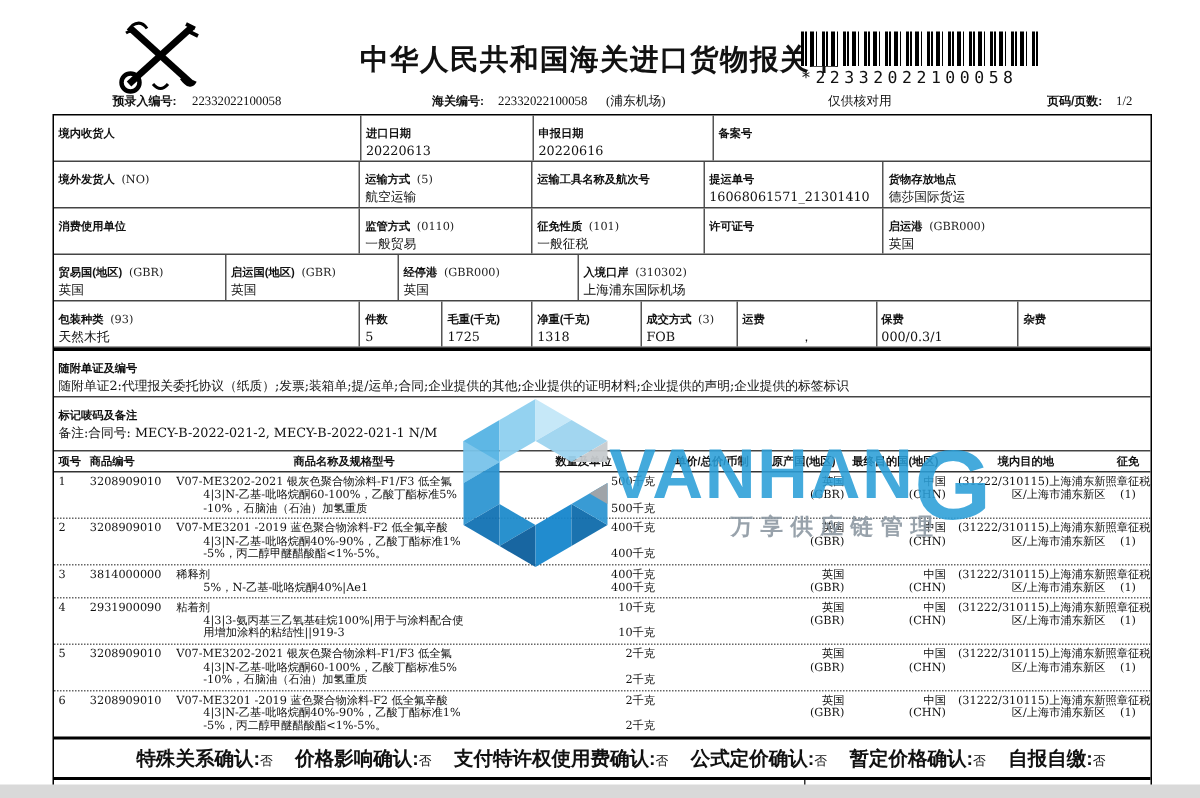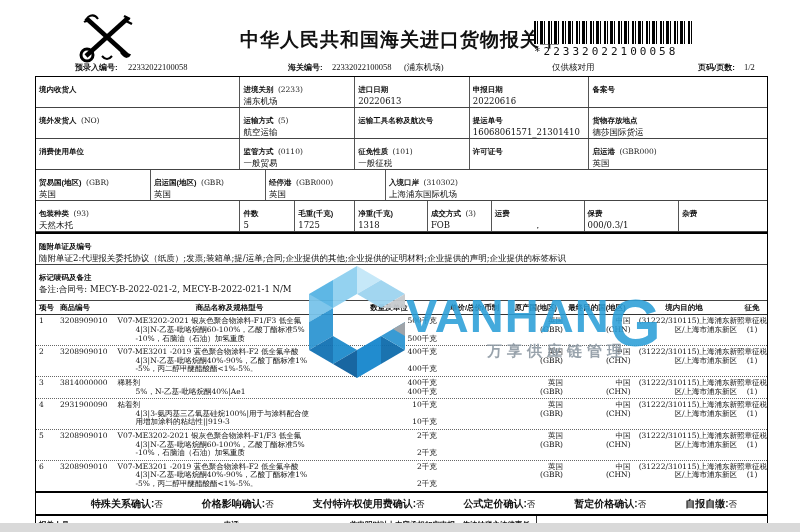--- a/index.html
+++ b/index.html
@@ -43,21 +43,21 @@
   .g-name .l2{padding-left:18px}
   .g-qty{width:100px;text-align:right;display:flex;flex-direction:column;justify-content:space-between;padding-right:4px}
   .g-price{width:68px}
   .g-origin{width:55px;text-align:right}
   .g-dest{width:68px;text-align:right}
   .g-place{width:107px;text-align:right;white-space:nowrap}
   .g-levy{width:30px;text-align:center;white-space:nowrap}
   .gh{text-align:center}
   
   .conf{display:flex;justify-content:space-between;padding:4px 30px 3px 55px;font-size:8px;border-bottom:2px solid #000;border-top:2px solid #000}
-  .conf-item b{font-size:10px}
+  .conf-item b{font-size:13px}
   .conf-item span{font-family:"DejaVu Serif",serif;font-size:8.5px}
   
   .footer{display:flex;min-height:43px}
   .f-left{width:501px;position:relative;border-right:1px solid #333}
   .f-left span{position:absolute;white-space:nowrap}
   .f-lab{font-weight:700;font-size:7.5px}
   .f-right{flex:1;padding:3px 4px}
   
   .wm{position:absolute;pointer-events:none}
   .wm-text{left:406px;top:290px;font-size:47px;font-weight:700;color:#2b9fd8;opacity:.88;letter-spacing:1px;line-height:1}
@@ -96,21 +96,20 @@
     <span class="serif" style="left:404px">(浦东机场)</span>
     <span class="serif" style="left:552px">仅供核对用</span>
     <span class="lab" style="left:698px">页码/页数:</span>
     <span class="serif" style="left:744px">1/2</span>
   </div>
 
   <div class="tbl">
 
     <div class="row">
       <div class="cell w1"><span class="lab">境内收货人</span><div class="val"></div></div>
-      <div class="cell w2"><span class="lab">进境关别</span> <span class="code">(2233)</span><div class="val">浦东机场</div></div>
       <div class="cell w3"><span class="lab">进口日期</span><div class="val">20220613</div></div>
       <div class="cell w4"><span class="lab">申报日期</span><div class="val">20220616</div></div>
       <div class="cell w5"><span class="lab">备案号</span><div class="val"></div></div>
     </div>
 
     <div class="row">
       <div class="cell w1"><span class="lab">境外发货人</span> <span class="code">(NO)</span><div class="val"></div></div>
       <div class="cell w2"><span class="lab">运输方式</span> <span class="code">(5)</span><div class="val">航空运输</div></div>
       <div class="cell w3"><span class="lab">运输工具名称及航次号</span><div class="val"></div></div>
       <div class="cell w4"><span class="lab">提运单号</span><div class="val">16068061571_21301410</div></div>

